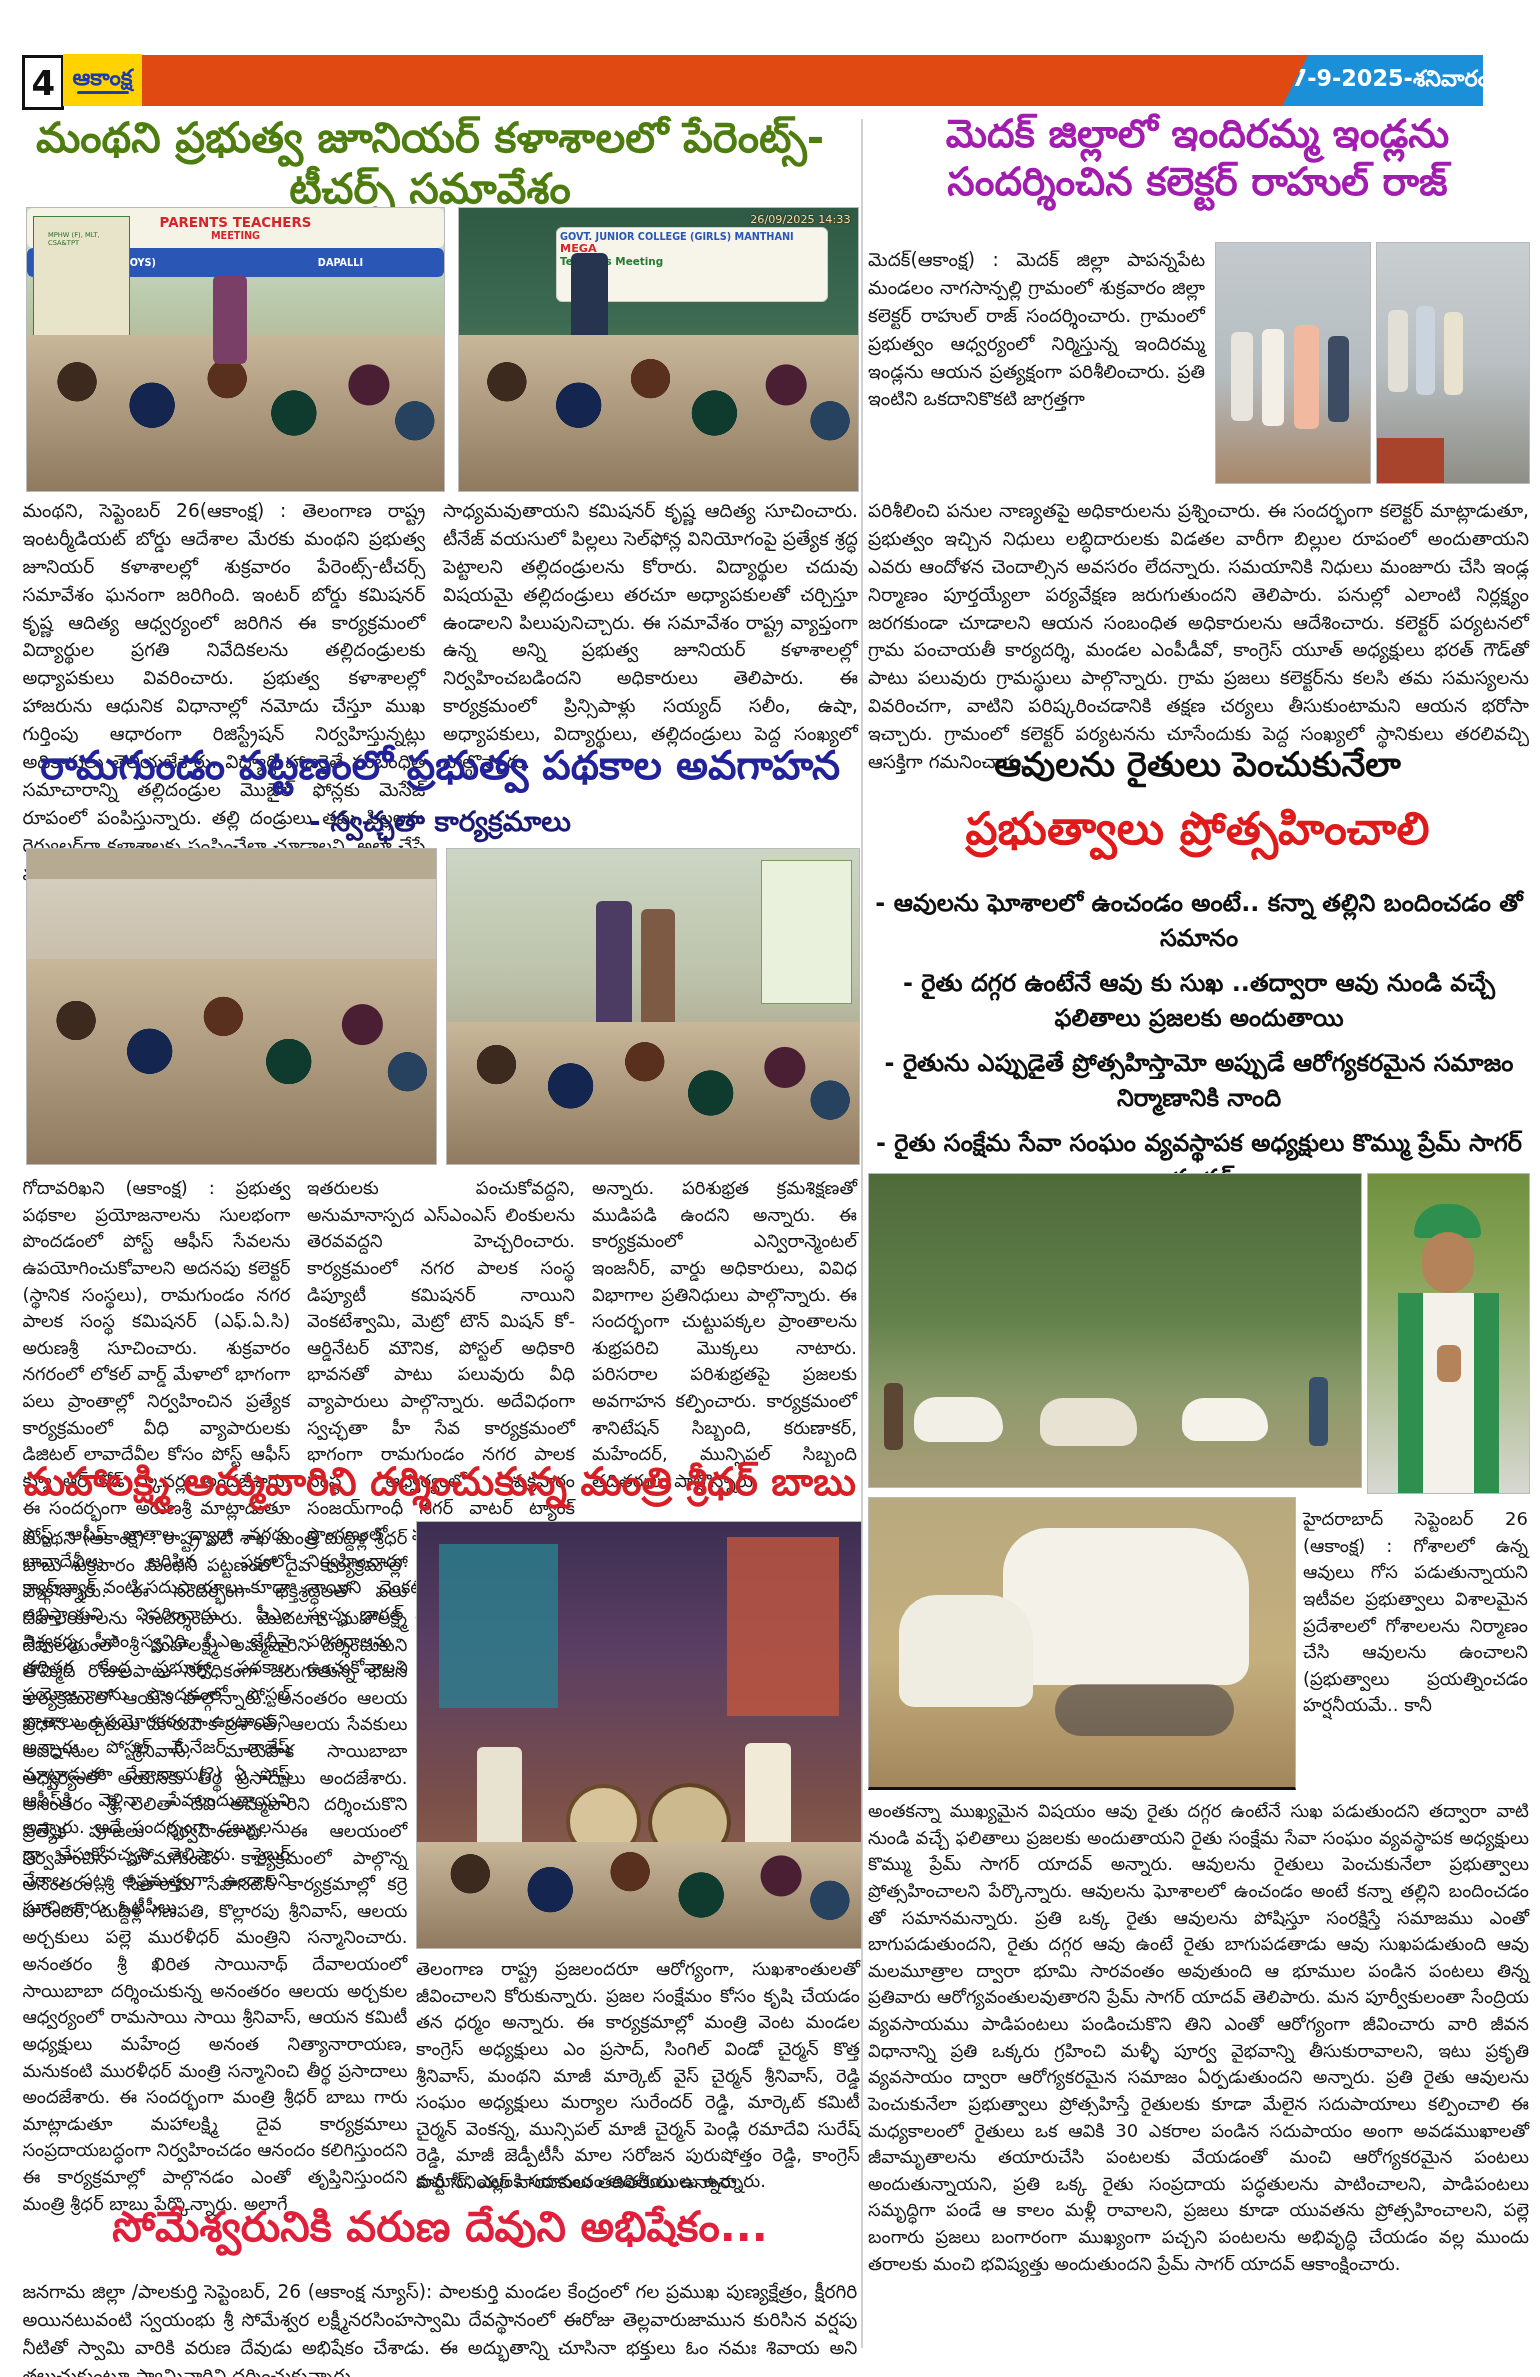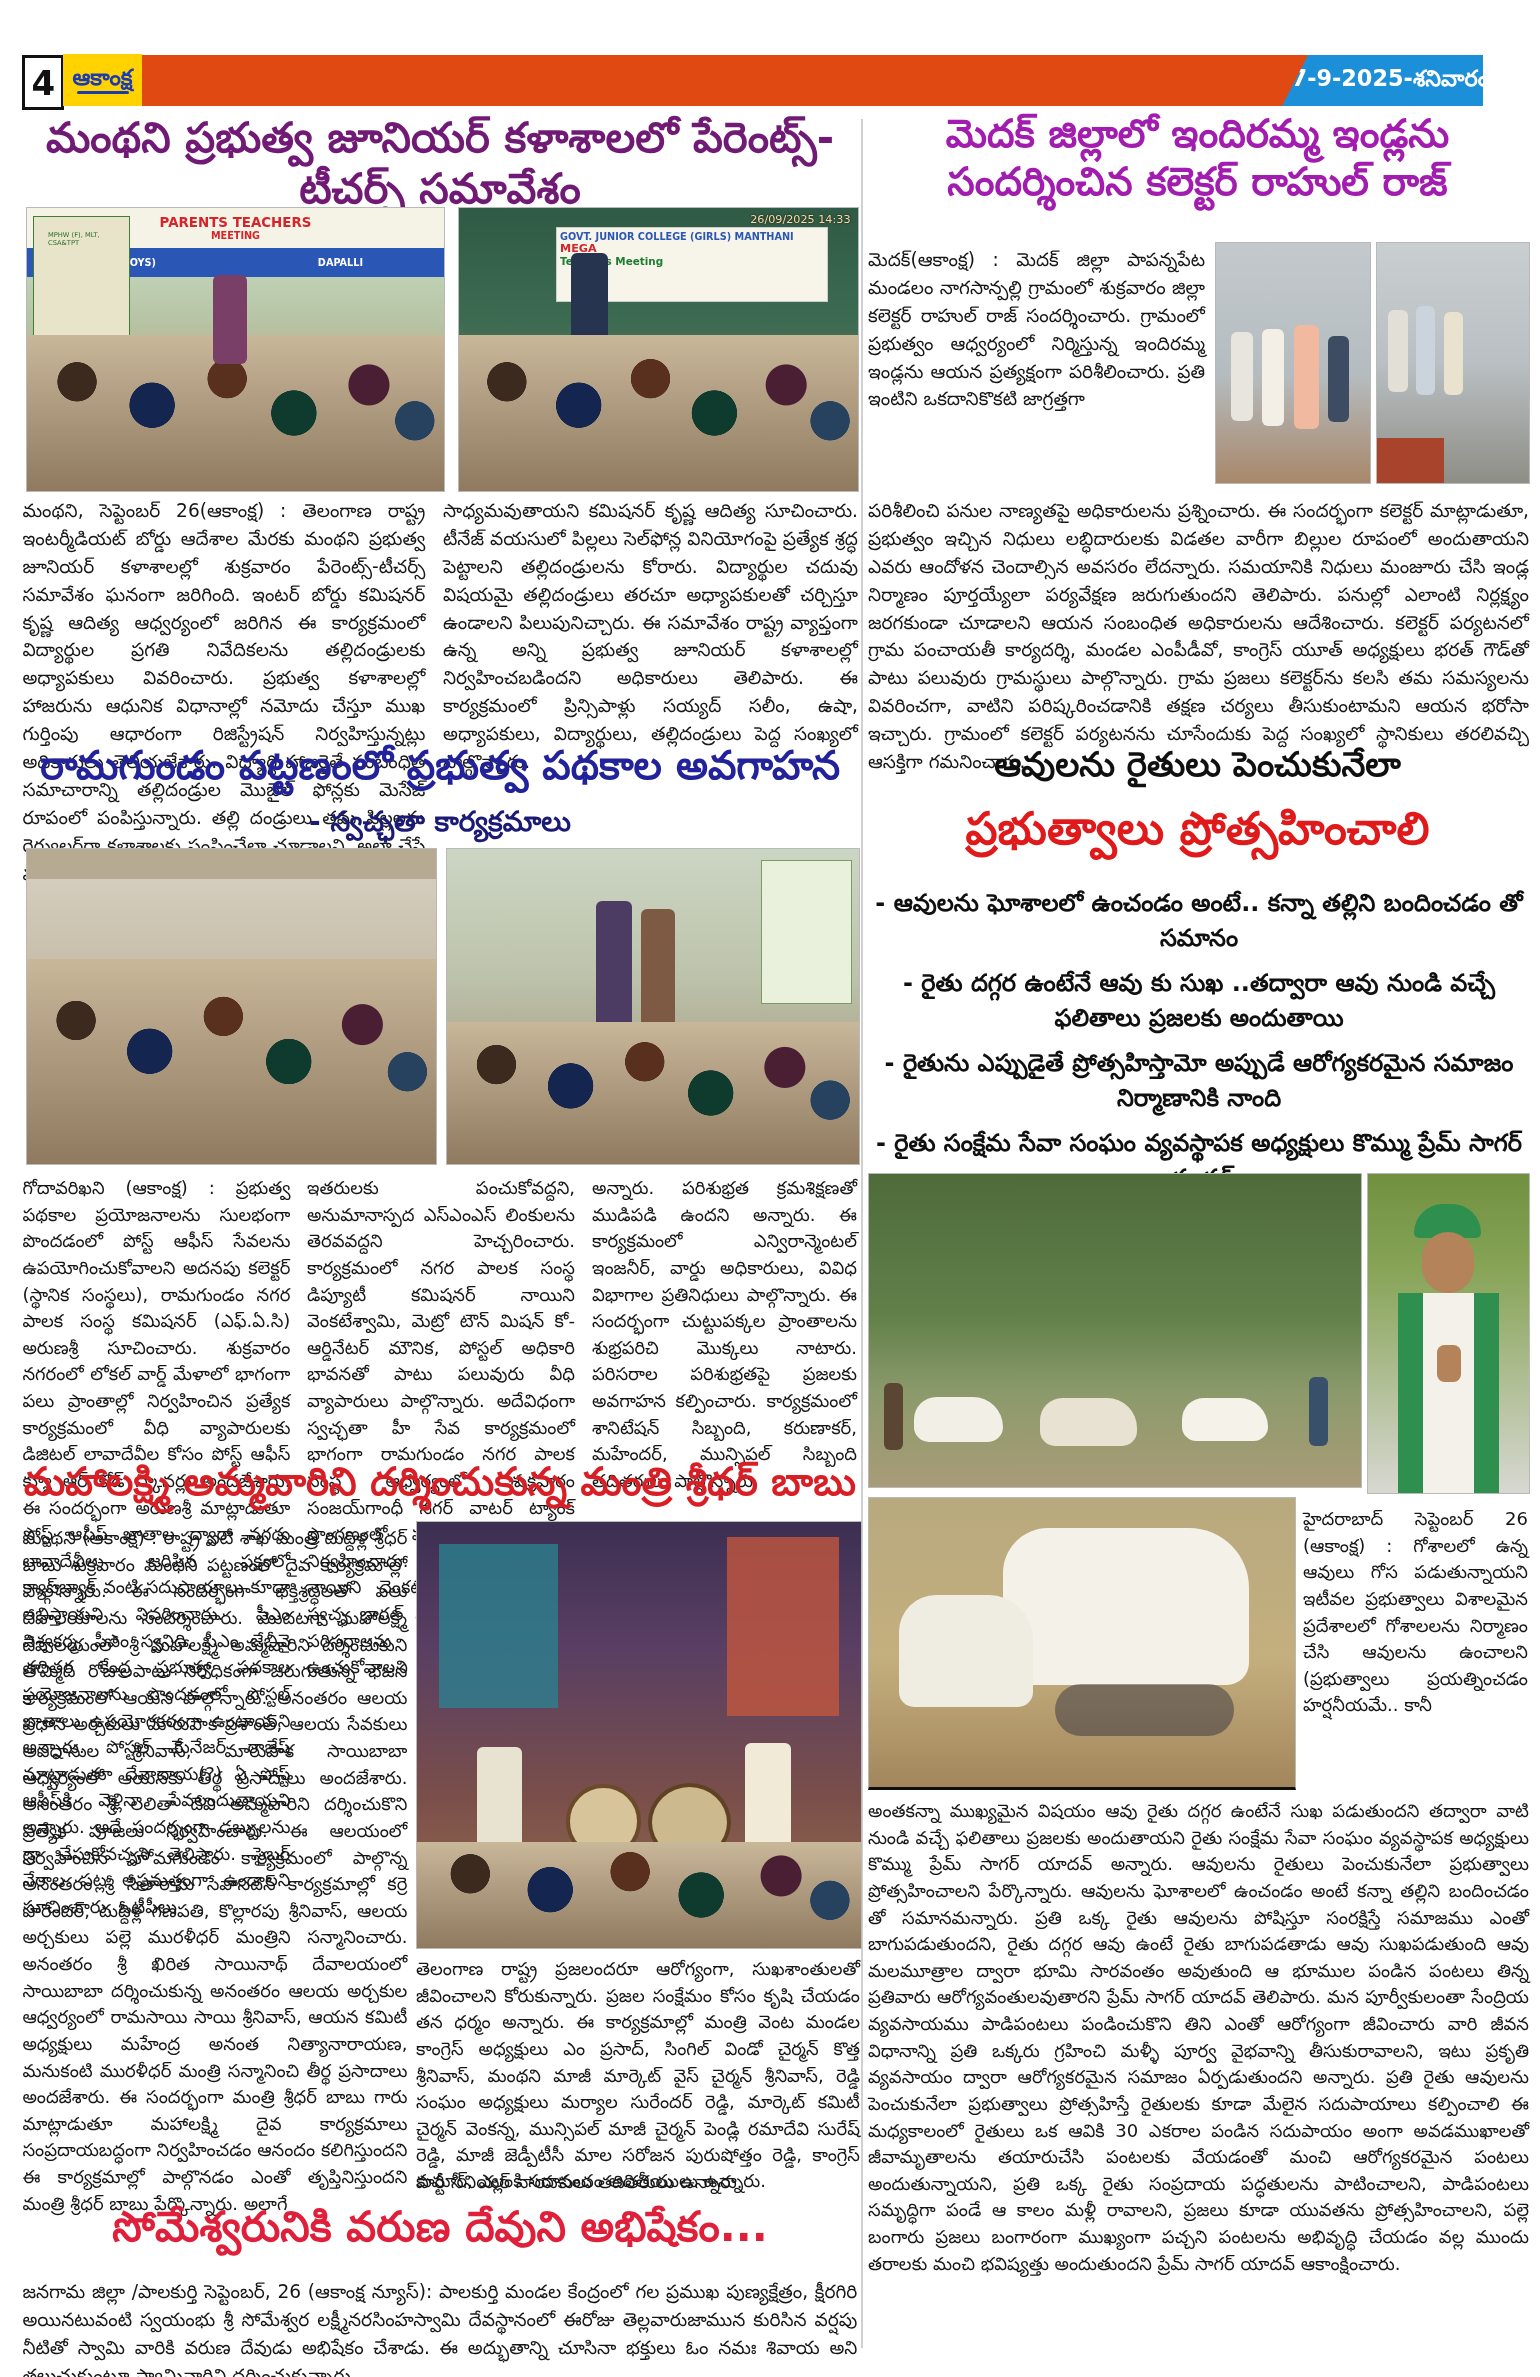--- a/index.html
+++ b/index.html
@@ -12,36 +12,36 @@
   .logobox{left:63px;top:54px;width:79px;height:52px;background:#FFD200;display:flex;flex-direction:column;
            align-items:center;justify-content:center;}
   .logotext{color:#1b3bb3;font-weight:bold;font-size:22.4px;line-height:1;}
   .lognib{width:52px;height:3px;background:#1b3bb3;margin-top:3px;border-radius:1.5px;}
   .orangebar{left:142px;top:55px;width:1169px;height:51px;background:#E04A12;}
   .datebox{left:1282px;top:55px;width:201px;height:51px;background:#1B8FD8;
            clip-path:polygon(13% 0,100% 0,100% 100%,0 100%);display:flex;align-items:center;justify-content:center;}
   .datetext{color:#ffffff;font-weight:bold;font-size:22.4px;white-space:nowrap;}
   
   .hl{font-weight:bold;text-align:center;line-height:1.22;}
-  .hl-a1{left:21px;top:112px;width:838px;font-size:42px;color:#701a75;}
+  .hl-a1{left:11px;top:112px;width:838px;font-size:42px;color:#4d7c0f;}
   .hl-a2{left:865px;top:110px;width:665px;font-size:39px;color:#a21caf;}
   .hl-a3{left:21px;top:741px;width:838px;font-size:40px;color:#22229B;}
   .sub-a3{left:21px;top:805px;width:838px;font-size:28px;color:#1b1b75;font-weight:bold;text-align:center;}
   .hl-a4a{left:865px;top:744px;width:665px;font-size:34px;color:#101010;}
   .hl-a4b{left:865px;top:802px;width:665px;font-size:45px;color:#E01A1A;}
   .hl-a5{left:21px;top:1458px;width:838px;font-size:39px;color:#D91F26;}
   .hl-a6{left:67px;top:2201px;width:746px;font-size:42px;color:#E0203A;}
   
   .body-txt{font-size:18.6px;line-height:1.5;text-align:justify;color:#161616;}
   .small-txt{font-size:18px;line-height:1.48;text-align:justify;color:#161616;}
   .bullets{left:871px;top:886px;width:656px;}
   .bullet{font-size:24px;line-height:1.45;font-weight:bold;color:#101010;text-align:center;margin-bottom:10.4px;}
   
   .photo{border:0.7px solid #b9b9b9;overflow:hidden;}
-  .ph-strip{position:absolute;left:0;right:0;}
+  .ph-strip{position:absolute;left:0;right:0;border-radius:6px;}
   .wm{position:absolute;font-size:11.2px;color:#ffffff;text-shadow:0 0 2.2px rgba(0,0,0,.8);}
   .crowd{position:absolute;left:0;right:0;bottom:0;height:55%;
          background:
            radial-gradient(circle at 12% 30%, #3c2a1e 0 19.4px, transparent 20px),
            radial-gradient(circle at 30% 45%, #14264f 0 22.4px, transparent 23px),
            radial-gradient(circle at 48% 28%, #59301d 0 19.4px, transparent 20px),
            radial-gradient(circle at 64% 50%, #0f3a2e 0 22.4px, transparent 23px),
            radial-gradient(circle at 82% 32%, #4a1f33 0 20px, transparent 21px),
            radial-gradient(circle at 93% 55%, #27425f 0 19.4px, transparent 20px),
            linear-gradient(180deg,#c9b79a,#8f7a60);}

